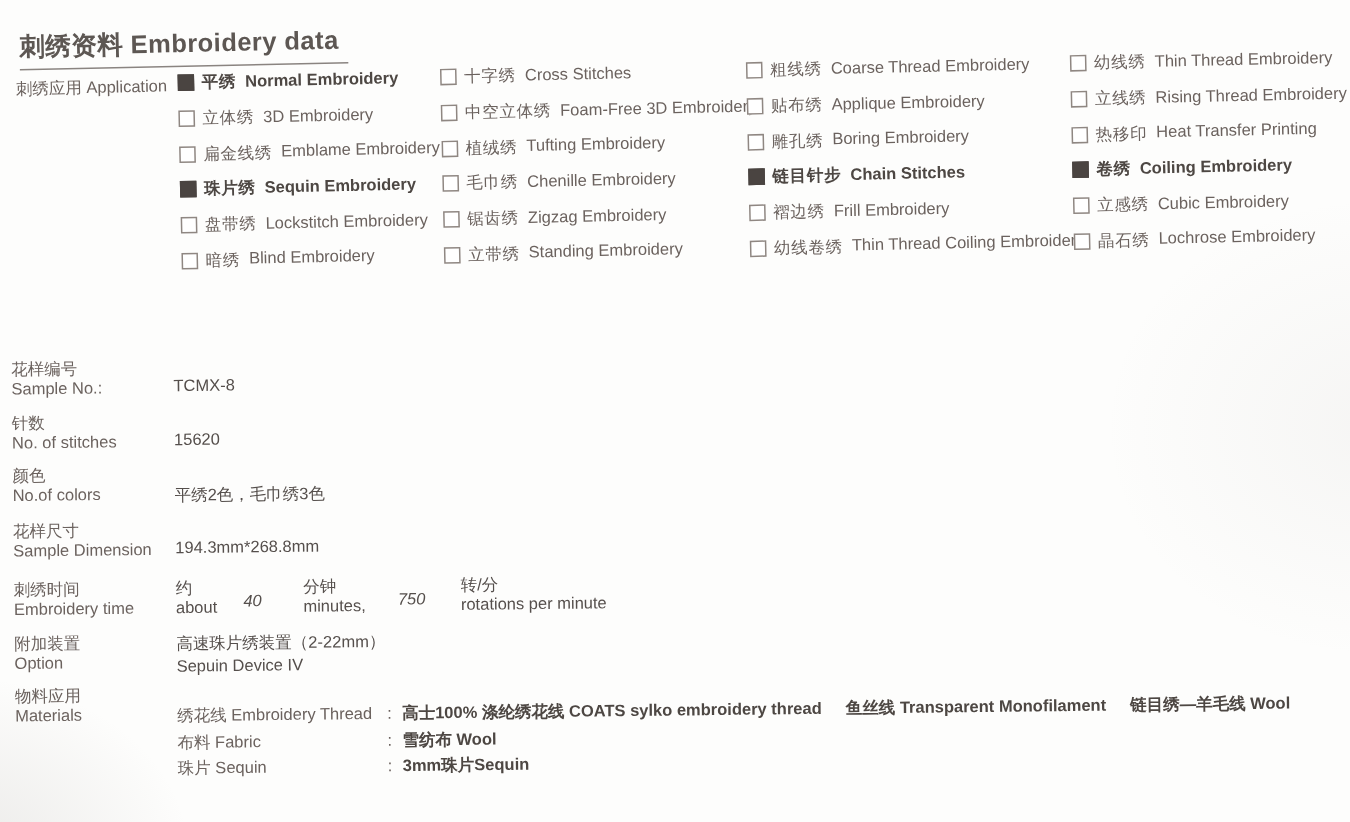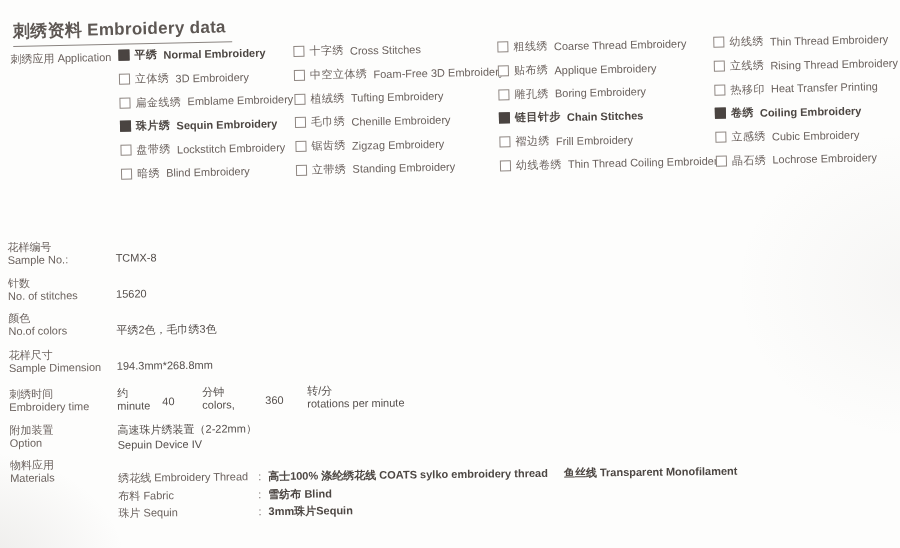--- a/index.html
+++ b/index.html
@@ -23,21 +23,21 @@
   .cn{margin-right:6px;letter-spacing:.5px;}
   .frow{position:absolute;left:10px;display:flex;font-size:11px;}
   .flabel{width:108px;line-height:13px;flex:none;}
   .flabel span{display:block;}
   .fvalue{padding-top:12px;color:#554f4c;white-space:nowrap;}
   .fvalue2{padding-top:0;line-height:15px;color:#554f4c;white-space:nowrap;}
   .fvalue2 span{display:block;}
   .trow-items{display:flex;color:#554f4c;}
   .tgroup{line-height:13px;flex:none;}
   .tgroup span{display:block;}
-  .tnum{flex:none;padding-top:9px;}
+  .tnum{flex:none;padding-top:9px;font-style:italic;}
   .mrows{padding-top:12px;line-height:17.6px;color:#6b625e;}
   .mrow{display:flex;white-space:nowrap;}
   .mname{width:140px;flex:none;}
   .mcolon{width:10px;flex:none;}
   .mv{font-weight:700;color:#4d4743;}
   .mv + .mv{margin-left:16px;}
 </style>
 </head>
 <body>
 
@@ -214,28 +214,28 @@
     </div>
 
     <div class="frow" style="top:388px">
       <div class="flabel">
           <span>刺绣时间</span>
           <span>Embroidery time</span>
         </div>
       <div class="trow-items">
         <div class="tgroup" style="width:45px">
             <span>约</span>
-            <span>minute</span>
+            <span>about</span>
           </div>
         <div class="tnum" style="width:40px">40</div>
         <div class="tgroup" style="width:63px">
             <span>分钟</span>
-            <span>colors,</span>
-          </div>
-        <div class="tnum" style="width:42px">360</div>
+            <span>minutes,</span>
+          </div>
+        <div class="tnum" style="width:42px">750</div>
         <div class="tgroup">
             <span>转/分</span>
             <span>rotations per minute</span>
           </div>
       </div>
     </div>
 
     <div class="frow" style="top:424px">
       <div class="flabel">
           <span>附加装置</span>
@@ -251,25 +251,26 @@
       <div class="flabel">
           <span>物料应用</span>
           <span>Materials</span>
         </div>
       <div class="mrows">
         <div class="mrow">
           <span class="mname">绣花线 Embroidery Thread</span>
             <span class="mcolon">:</span>
             <span class="mv">高士100% 涤纶绣花线 COATS sylko embroidery thread</span>
             <span class="mv">鱼丝线 Transparent Monofilament</span>
+            <span class="mv">链目绣—羊毛线 Wool</span>
         </div>
         <div class="mrow">
           <span class="mname">布料 Fabric</span>
             <span class="mcolon">:</span>
-            <span class="mv">雪纺布 Blind</span>
+            <span class="mv">雪纺布 Wool</span>
         </div>
         <div class="mrow">
           <span class="mname">珠片 Sequin</span>
             <span class="mcolon">:</span>
             <span class="mv">3mm珠片Sequin</span>
         </div>
       </div>
     </div>
 
   </div>

